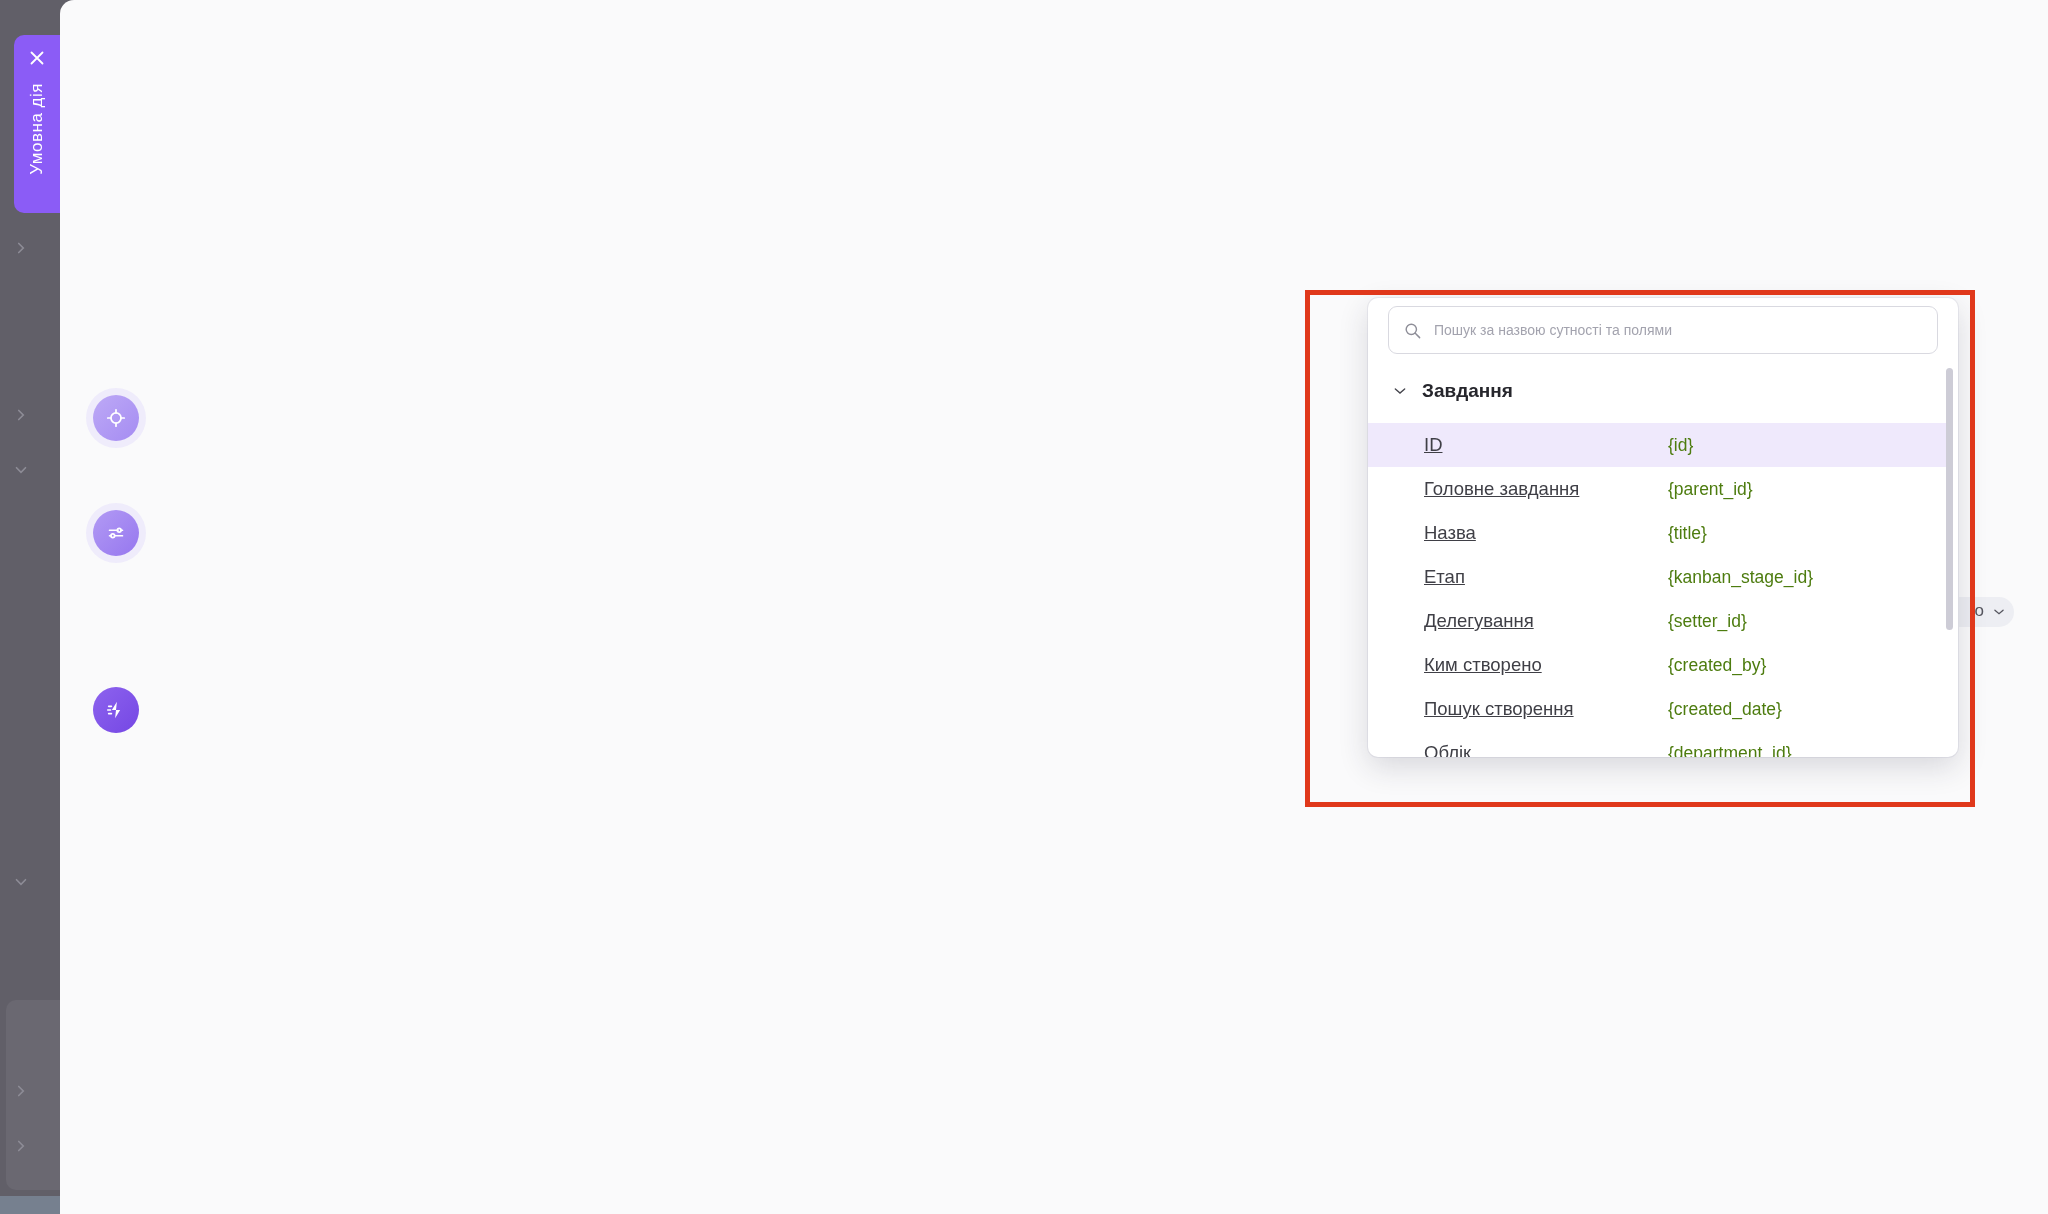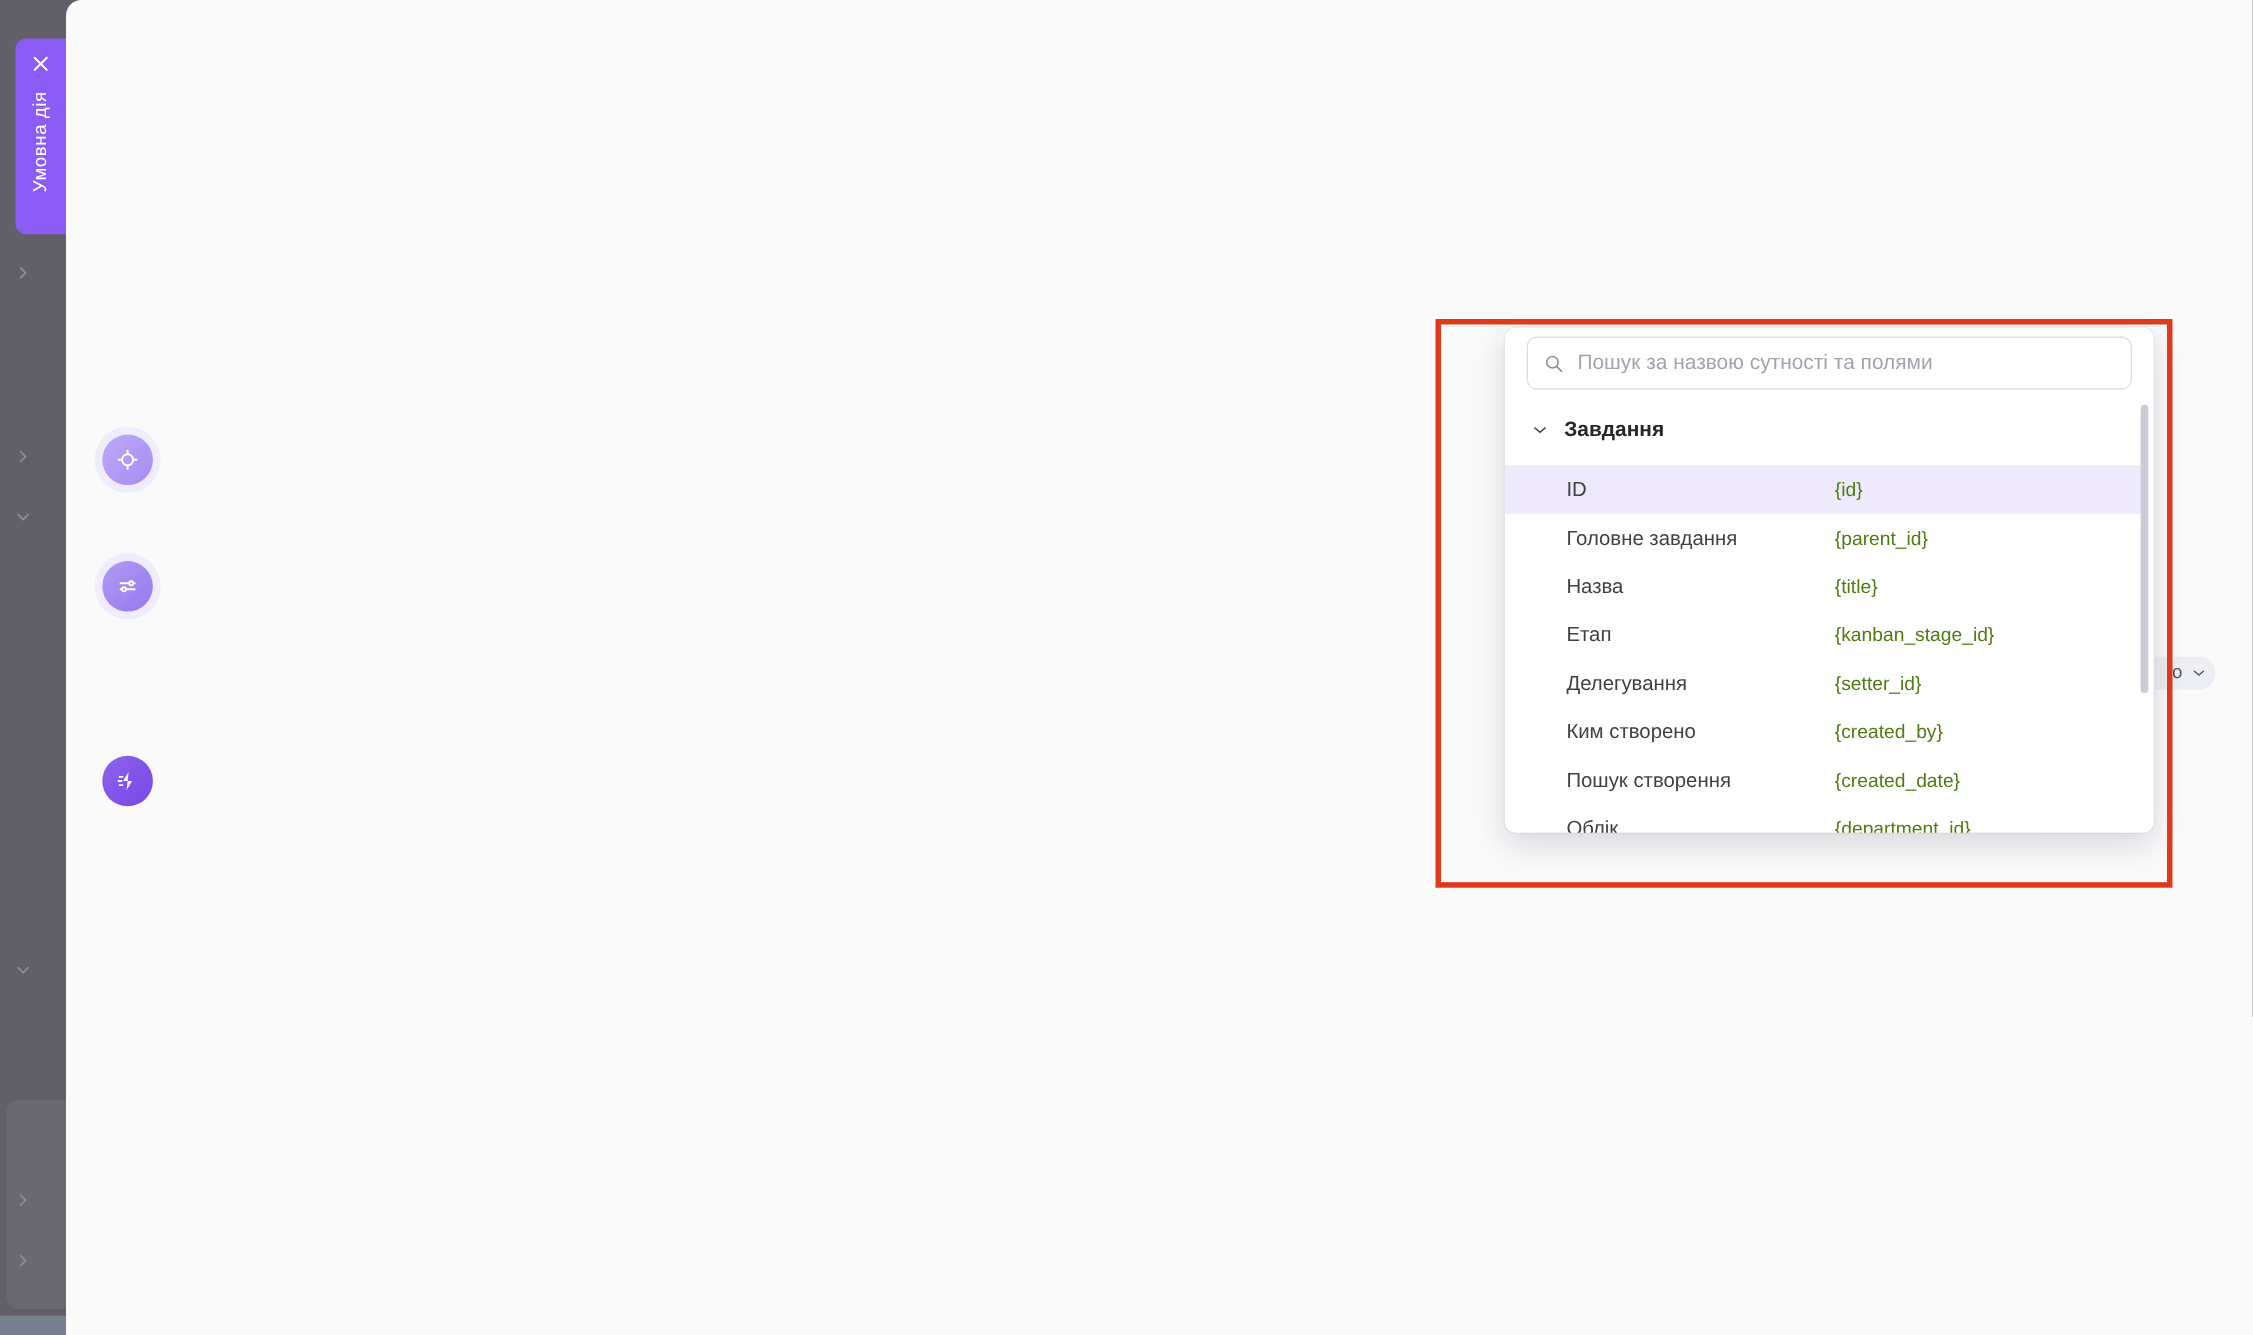--- a/index.html
+++ b/index.html
@@ -80,27 +80,27 @@
   
   #actions-panel { left:607px; top:694px; width:1391px; height:214px; background:#fff; border:2px solid #a98ff0; border-radius:12px; }
   #drag-handle { position:absolute; left:16px; top:24px; width:10px; height:22px; display:grid; grid-template-columns:3px 3px; grid-auto-rows:3px; gap:3px; }
   #drag-handle i { background:#c0c0ca; border-radius:50%; }
   #actions-title { position:absolute; left:42px; top:20px; font-size:19px; font-weight:600; color:#2b2b31; }
 
   
   #dropdown { left:1368px; top:298px; width:590px; height:459px; background:#fff; border-radius:10px; box-shadow:0 10px 30px rgba(40,40,60,.16), 0 0 0 1px #ececf1; z-index:5; overflow:hidden; }
   #dd-search { position:absolute; left:20px; top:8px; width:550px; height:48px; border:1px solid #d9d9e0; border-radius:9px; display:flex; align-items:center; padding:0 14px; background:#fff; }
   #dd-search svg { width:19px; height:19px; color:#8e8e98; margin-right:12px; flex:none; }
-  #dd-search .ph { color:#a3a3ae; font-size:19px; white-space:nowrap; }
+  #dd-search .ph { color:#a3a3ae; font-size:14px; white-space:nowrap; }
   #dd-group { position:absolute; left:24px; top:82px; display:flex; align-items:center; gap:14px; font-size:19px; font-weight:600; color:#26262c; cursor:pointer; }
   #dd-group svg { width:16px; height:16px; color:#45454d; }
   #dd-list { position:absolute; left:0; top:125px; width:582px; }
   .dd-row { height:44px; display:flex; align-items:center; padding-left:56px; cursor:pointer; }
   .dd-row.hl { background:#efe9fc; }
-  .dd-row .lb { width:244px; font-size:18.5px; color:#3f3f46; }
+  .dd-row .lb { width:244px; font-size:18.5px; color:#3f3f46;text-decoration:underline; }
   .dd-row .vl { font-size:17.5px; color:#4d7c0f; }
   #dd-scrollbar { position:absolute; right:5px; top:70px; width:7px; height:262px; border-radius:4px; background:#cdccd6; }
 
   
   #red-box { left:1305px; top:290px; width:670px; height:517px; border:5px solid #e0381b; z-index:9; pointer-events:none; }
 
   
   #footer { left:60px; top:1143px; width:1988px; height:71px; background:#fff; border-top:1px solid #e8e8ec; }
   #create-btn { position:absolute; left:30px; top:9px; width:148px; height:52px; background:#7c3aed; color:#fff; border:none; border-radius:8px; font-size:19px; font-family:inherit; cursor:pointer; }
   #cancel-btn { position:absolute; left:202px; top:9px; width:152px; height:52px; background:#fff; color:#72727c; border:1px solid #d7d7de; border-radius:8px; font-size:19px; font-family:inherit; cursor:pointer; }

